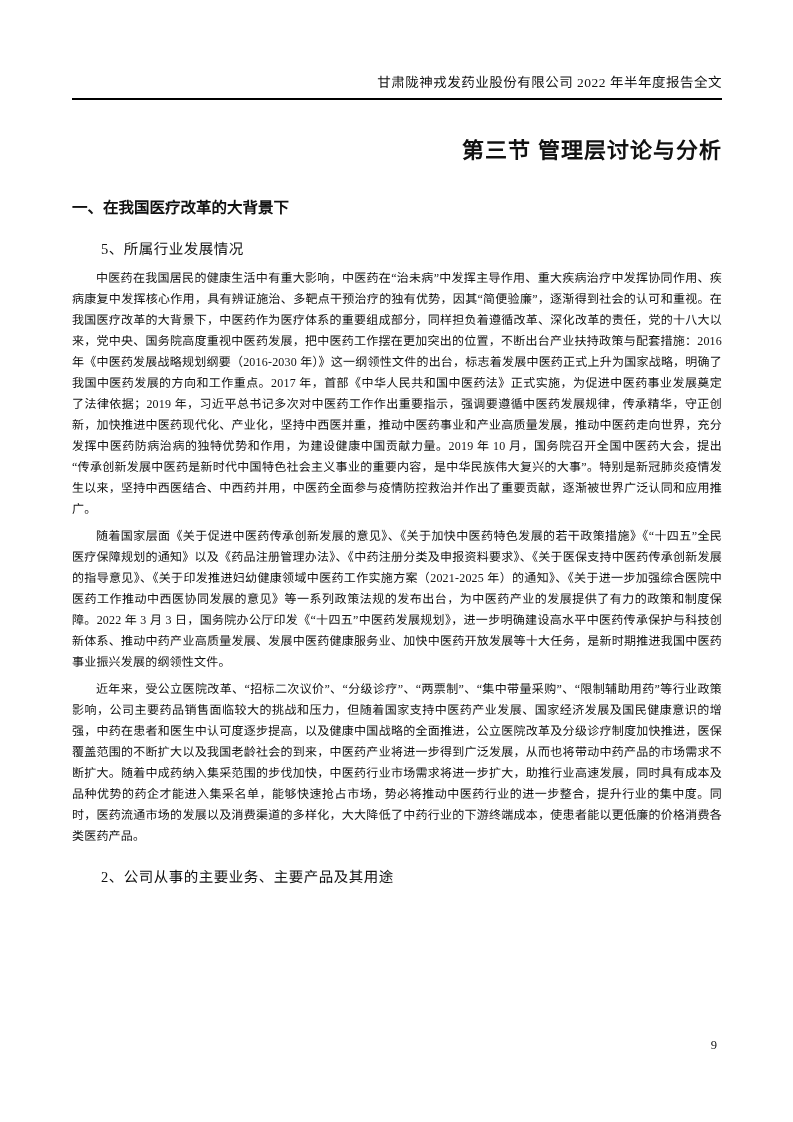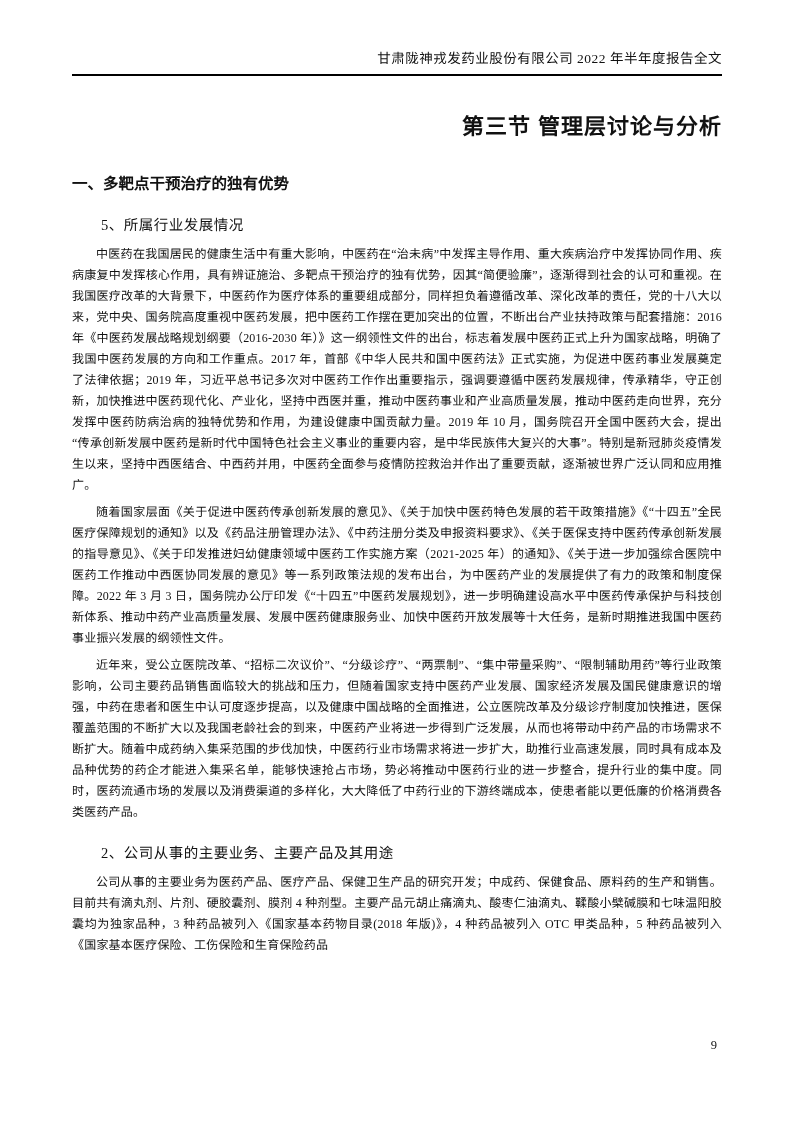--- a/index.html
+++ b/index.html
@@ -12,21 +12,21 @@
     height: 1122px;
     position: relative;
     overflow: hidden;
     font-family: "Liberation Serif", "DejaVu Serif", serif;
     color: #111111;
   }
   .page {
     box-sizing: border-box;
     width: 793px;
     height: 1049px;
-    padding: 50px 71px 0 72px;
+    padding: 74px 71px 0 72px;
     position: relative;
   }
   .report-header {
     text-align: right;
     font-size: 13.5px;
     line-height: 17px;
     padding-bottom: 7px;
     border-bottom: 2px solid #000000;
     letter-spacing: 0.5px;
   }
@@ -76,29 +76,28 @@
 </style>
 </head>
 <body>
 
 <div class="page">
 
   <div class="report-header">甘肃陇神戎发药业股份有限公司 2022 年半年度报告全文</div>
 
   <div class="page-title">第三节 管理层讨论与分析</div>
 
-  <div class="section-heading">一、多靶点干预治疗的独有优势</div>
+  <div class="section-heading">一、在我国医疗改革的大背景下</div>
 
   <div class="sub-heading">5、所属行业发展情况</div>
 
   <p class="body-para">中医药在我国居民的健康生活中有重大影响，中医药在“治未病”中发挥主导作用、重大疾病治疗中发挥协同作用、疾病康复中发挥核心作用，具有辨证施治、多靶点干预治疗的独有优势，因其“简便验廉”，逐渐得到社会的认可和重视。在我国医疗改革的大背景下，中医药作为医疗体系的重要组成部分，同样担负着遵循改革、深化改革的责任，党的十八大以来，党中央、国务院高度重视中医药发展，把中医药工作摆在更加突出的位置，不断出台产业扶持政策与配套措施：2016 年《中医药发展战略规划纲要（2016-2030 年）》这一纲领性文件的出台，标志着发展中医药正式上升为国家战略，明确了我国中医药发展的方向和工作重点。2017 年，首部《中华人民共和国中医药法》正式实施，为促进中医药事业发展奠定了法律依据；2019 年，习近平总书记多次对中医药工作作出重要指示，强调要遵循中医药发展规律，传承精华，守正创新，加快推进中医药现代化、产业化，坚持中西医并重，推动中医药事业和产业高质量发展，推动中医药走向世界，充分发挥中医药防病治病的独特优势和作用，为建设健康中国贡献力量。2019 年 10 月，国务院召开全国中医药大会，提出“传承创新发展中医药是新时代中国特色社会主义事业的重要内容，是中华民族伟大复兴的大事”。特别是新冠肺炎疫情发生以来，坚持中西医结合、中西药并用，中医药全面参与疫情防控救治并作出了重要贡献，逐渐被世界广泛认同和应用推广。</p>
 
   <p class="body-para">随着国家层面《关于促进中医药传承创新发展的意见》、《关于加快中医药特色发展的若干政策措施》《“十四五”全民医疗保障规划的通知》以及《药品注册管理办法》、《中药注册分类及申报资料要求》、《关于医保支持中医药传承创新发展的指导意见》、《关于印发推进妇幼健康领域中医药工作实施方案（2021-2025 年）的通知》、《关于进一步加强综合医院中医药工作推动中西医协同发展的意见》等一系列政策法规的发布出台，为中医药产业的发展提供了有力的政策和制度保障。2022 年 3 月 3 日，国务院办公厅印发《“十四五”中医药发展规划》，进一步明确建设高水平中医药传承保护与科技创新体系、推动中药产业高质量发展、发展中医药健康服务业、加快中医药开放发展等十大任务，是新时期推进我国中医药事业振兴发展的纲领性文件。</p>
 
   <p class="body-para">近年来，受公立医院改革、“招标二次议价”、“分级诊疗”、“两票制”、“集中带量采购”、“限制辅助用药”等行业政策影响，公司主要药品销售面临较大的挑战和压力，但随着国家支持中医药产业发展、国家经济发展及国民健康意识的增强，中药在患者和医生中认可度逐步提高，以及健康中国战略的全面推进，公立医院改革及分级诊疗制度加快推进，医保覆盖范围的不断扩大以及我国老龄社会的到来，中医药产业将进一步得到广泛发展，从而也将带动中药产品的市场需求不断扩大。随着中成药纳入集采范围的步伐加快，中医药行业市场需求将进一步扩大，助推行业高速发展，同时具有成本及品种优势的药企才能进入集采名单，能够快速抢占市场，势必将推动中医药行业的进一步整合，提升行业的集中度。同时，医药流通市场的发展以及消费渠道的多样化，大大降低了中药行业的下游终端成本，使患者能以更低廉的价格消费各类医药产品。</p>
 
   <div class="sub-heading">2、公司从事的主要业务、主要产品及其用途</div>
 
-  <p class="body-para">公司从事的主要业务为医药产品、医疗产品、保健卫生产品的研究开发；中成药、保健食品、原料药的生产和销售。目前共有滴丸剂、片剂、硬胶囊剂、膜剂 4 种剂型。主要产品元胡止痛滴丸、酸枣仁油滴丸、鞣酸小檗碱膜和七味温阳胶囊均为独家品种，3 种药品被列入《国家基本药物目录(2018 年版)》，4 种药品被列入 OTC 甲类品种，5 种药品被列入《国家基本医疗保险、工伤保险和生育保险药品</p>
 
   <div class="page-number">9</div>
 
 </div>
 
 </body></html>

